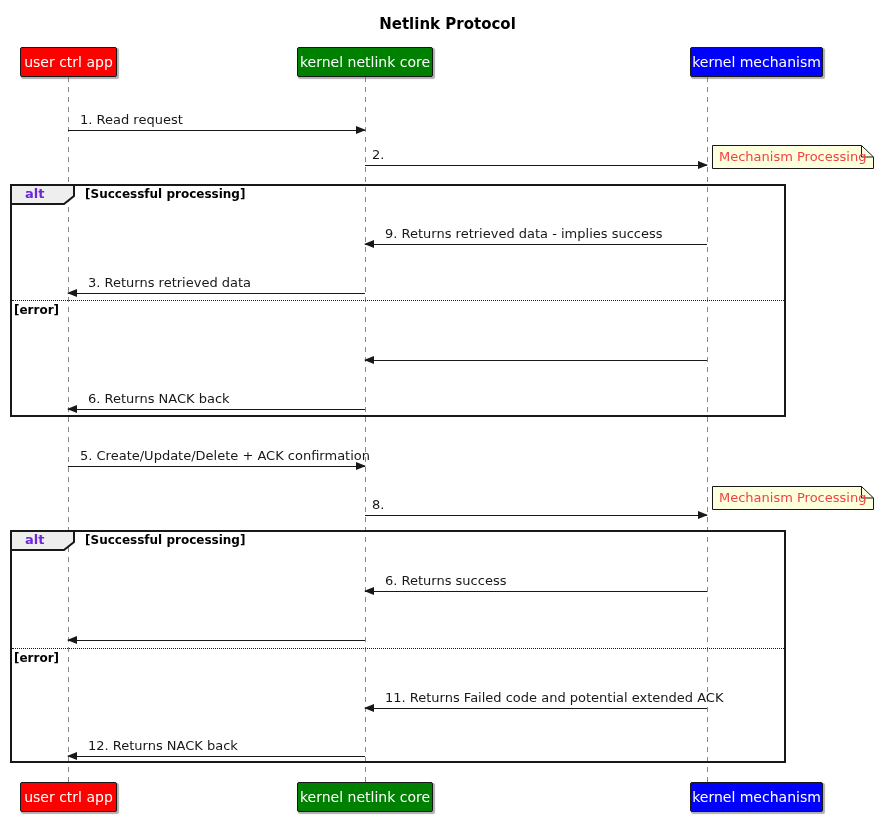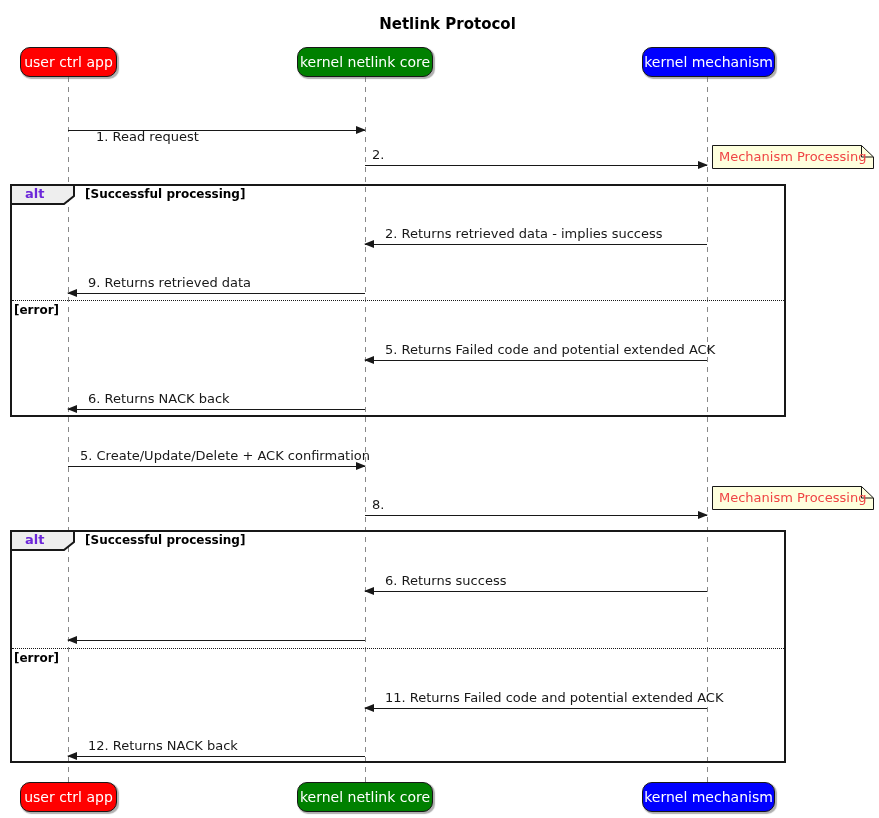--- a/index.html
+++ b/index.html
@@ -16,27 +16,27 @@
     text-align:center;font-size:15px;font-weight:bold;color:#000;
   }
   .lifeline{
     position:absolute;width:1px;top:77px;height:705px;
     background:repeating-linear-gradient(to bottom,#888 0 5px,transparent 5px 10px);
   }
   .participant{
     position:absolute;height:30px;
     display:flex;align-items:center;justify-content:center;
     color:#ffffff;font-size:14px;
-    border:1px solid #181818;border-radius:10px;
+    border:1px solid #181818;border-radius:2px;
     box-shadow:1.5px 1.5px 1px rgba(110,110,110,.55);
     box-sizing:border-box;white-space:nowrap;
   }
   .p-red{background:#ff0000;}
   .p-green{background:#008000;}
-  .p-blue{background:#0000ff;}
+  .p-blue{background:#0000ff;margin-left:48px;}
   .frame{
     position:absolute;border:2px solid #181818;box-sizing:border-box;
   }
   .frame-tab{position:absolute;}
   .frame-op{
     position:absolute;font-size:13px;font-weight:bold;color:#6d28d9;white-space:nowrap;
   }
   .frame-cond,.frame-else{
     position:absolute;font-size:12px;font-weight:bold;color:#000;white-space:nowrap;
   }
@@ -90,41 +90,40 @@
   <svg class="frame-tab" style="left:10px;top:530px;" width="68" height="22">
     <path d="M1,1 H64 V12 L54,20 H1 Z" fill="#eeeeee" stroke="#181818" stroke-width="2"></path>
   </svg>
   <div class="frame-op" style="left:25px;top:532px;">alt</div>
   <div class="frame-cond" style="left:85px;top:533px;">[Successful processing]</div>
   <div class="frame-else" style="left:14px;top:651px;">[error]</div>
 
   <div class="arrow" style="left:68px;top:130px;width:297px;">
       <div class="head-right"></div>
     </div>
-  <div class="msg-label" style="left:96px;top:112px;margin-top:17px;">1. Read request</div>
+  <div class="msg-label" style="left:80px;top:112px;">1. Read request</div>
 
   <div class="arrow" style="left:365px;top:165px;width:342px;">
       <div class="head-right"></div>
     </div>
   <div class="msg-label" style="left:372px;top:147px;">2.</div>
 
   <div class="arrow" style="left:365px;top:244px;width:342px;">
       <div class="head-left"></div>
     </div>
-  <div class="msg-label" style="left:385px;top:226px;">2. Returns retrieved data - implies success</div>
+  <div class="msg-label" style="left:385px;top:226px;">9. Returns retrieved data - implies success</div>
 
   <div class="arrow" style="left:68px;top:293px;width:297px;">
       <div class="head-left"></div>
     </div>
-  <div class="msg-label" style="left:88px;top:275px;">9. Returns retrieved data</div>
+  <div class="msg-label" style="left:88px;top:275px;">3. Returns retrieved data</div>
 
   <div class="arrow" style="left:365px;top:360px;width:342px;">
       <div class="head-left"></div>
     </div>
-  <div class="msg-label" style="left:385px;top:342px;">5. Returns Failed code and potential extended ACK</div>
 
   <div class="arrow" style="left:68px;top:409px;width:297px;">
       <div class="head-left"></div>
     </div>
   <div class="msg-label" style="left:88px;top:391px;">6. Returns NACK back</div>
 
   <div class="arrow" style="left:68px;top:466px;width:297px;">
       <div class="head-right"></div>
     </div>
   <div class="msg-label" style="left:80px;top:448px;">5. Create/Update/Delete + ACK confirmation</div>

